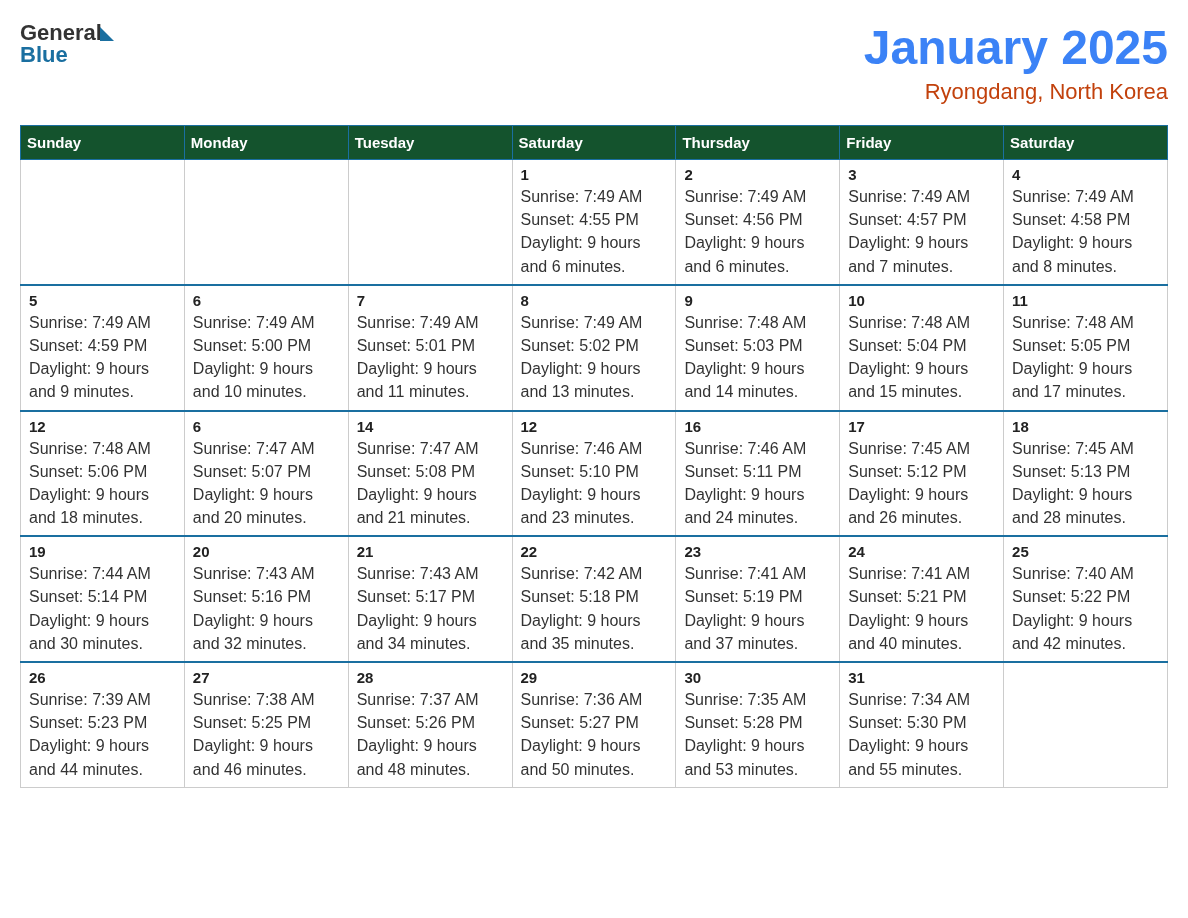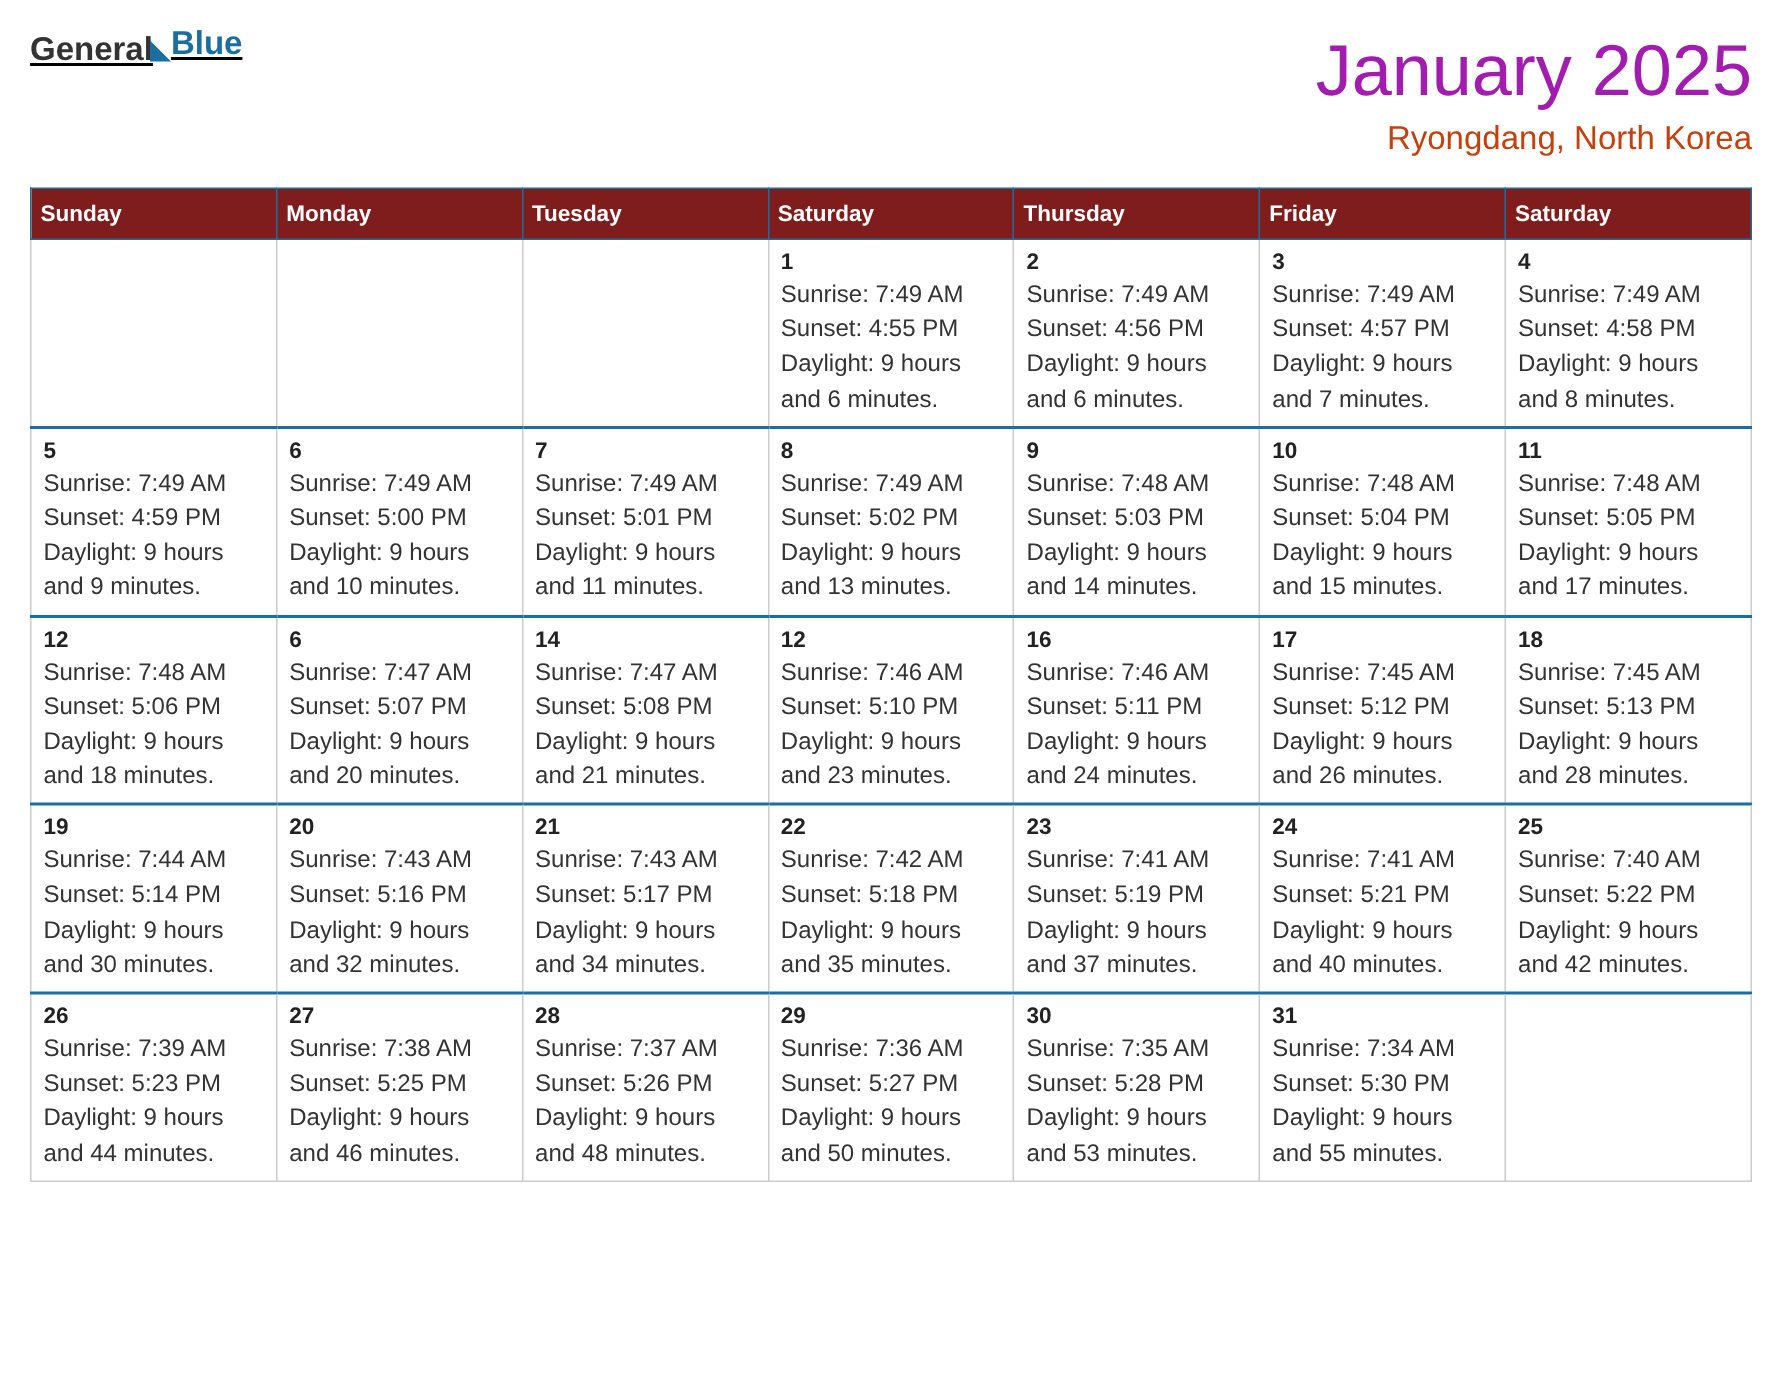--- a/index.html
+++ b/index.html
@@ -30,53 +30,52 @@
       width: 0;
       height: 0;
       border-left: 14px solid #1a6fa0;
       border-top: 14px solid transparent;
       border-bottom: 0px solid transparent;
       margin-left: -2px;
       margin-top: 2px;
     }
     .logo-wrapper {
       display: flex;
-      flex-direction: row;
+      flex-direction: column;
       align-items: flex-start;
-      text-decoration: underline;
     }
     .logo-row1 {
       display: flex;
       align-items: center;
     }
     .logo-row2 {
       display: flex;
       align-items: center;
       margin-top: -4px;
     }
     .title-section {
       text-align: right;
     }
     .calendar-title {
       font-size: 48px;
-      font-weight: normal;
-      color: #a21caf;
+      font-weight: bold;
+      color: #3b82f6;
     }
     .calendar-subtitle {
       font-size: 22px;
       color: #c2410c;
       margin-top: 4px;
     }
     .calendar-table {
       width: 100%;
       border-collapse: collapse;
       table-layout: fixed;
     }
     .calendar-table th {
-      background-color: #7f1d1d;
+      background-color: #14532d;
       color: #fff;
       font-size: 15px;
       font-weight: bold;
       padding: 8px 6px;
       border: 1px solid #1a6fa0;
       text-align: left;
     }
     .calendar-table td {
       border: 1px solid #ccc;
       vertical-align: top;

